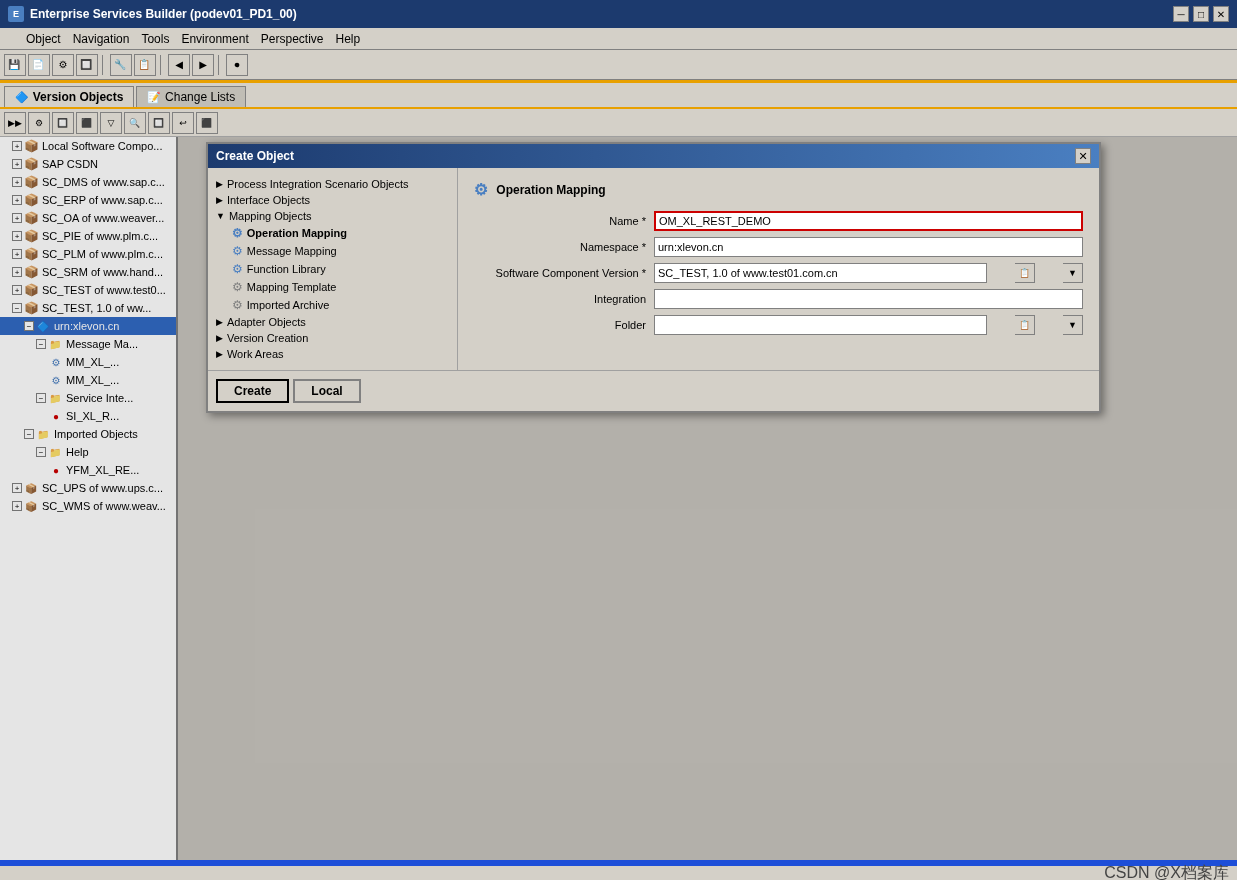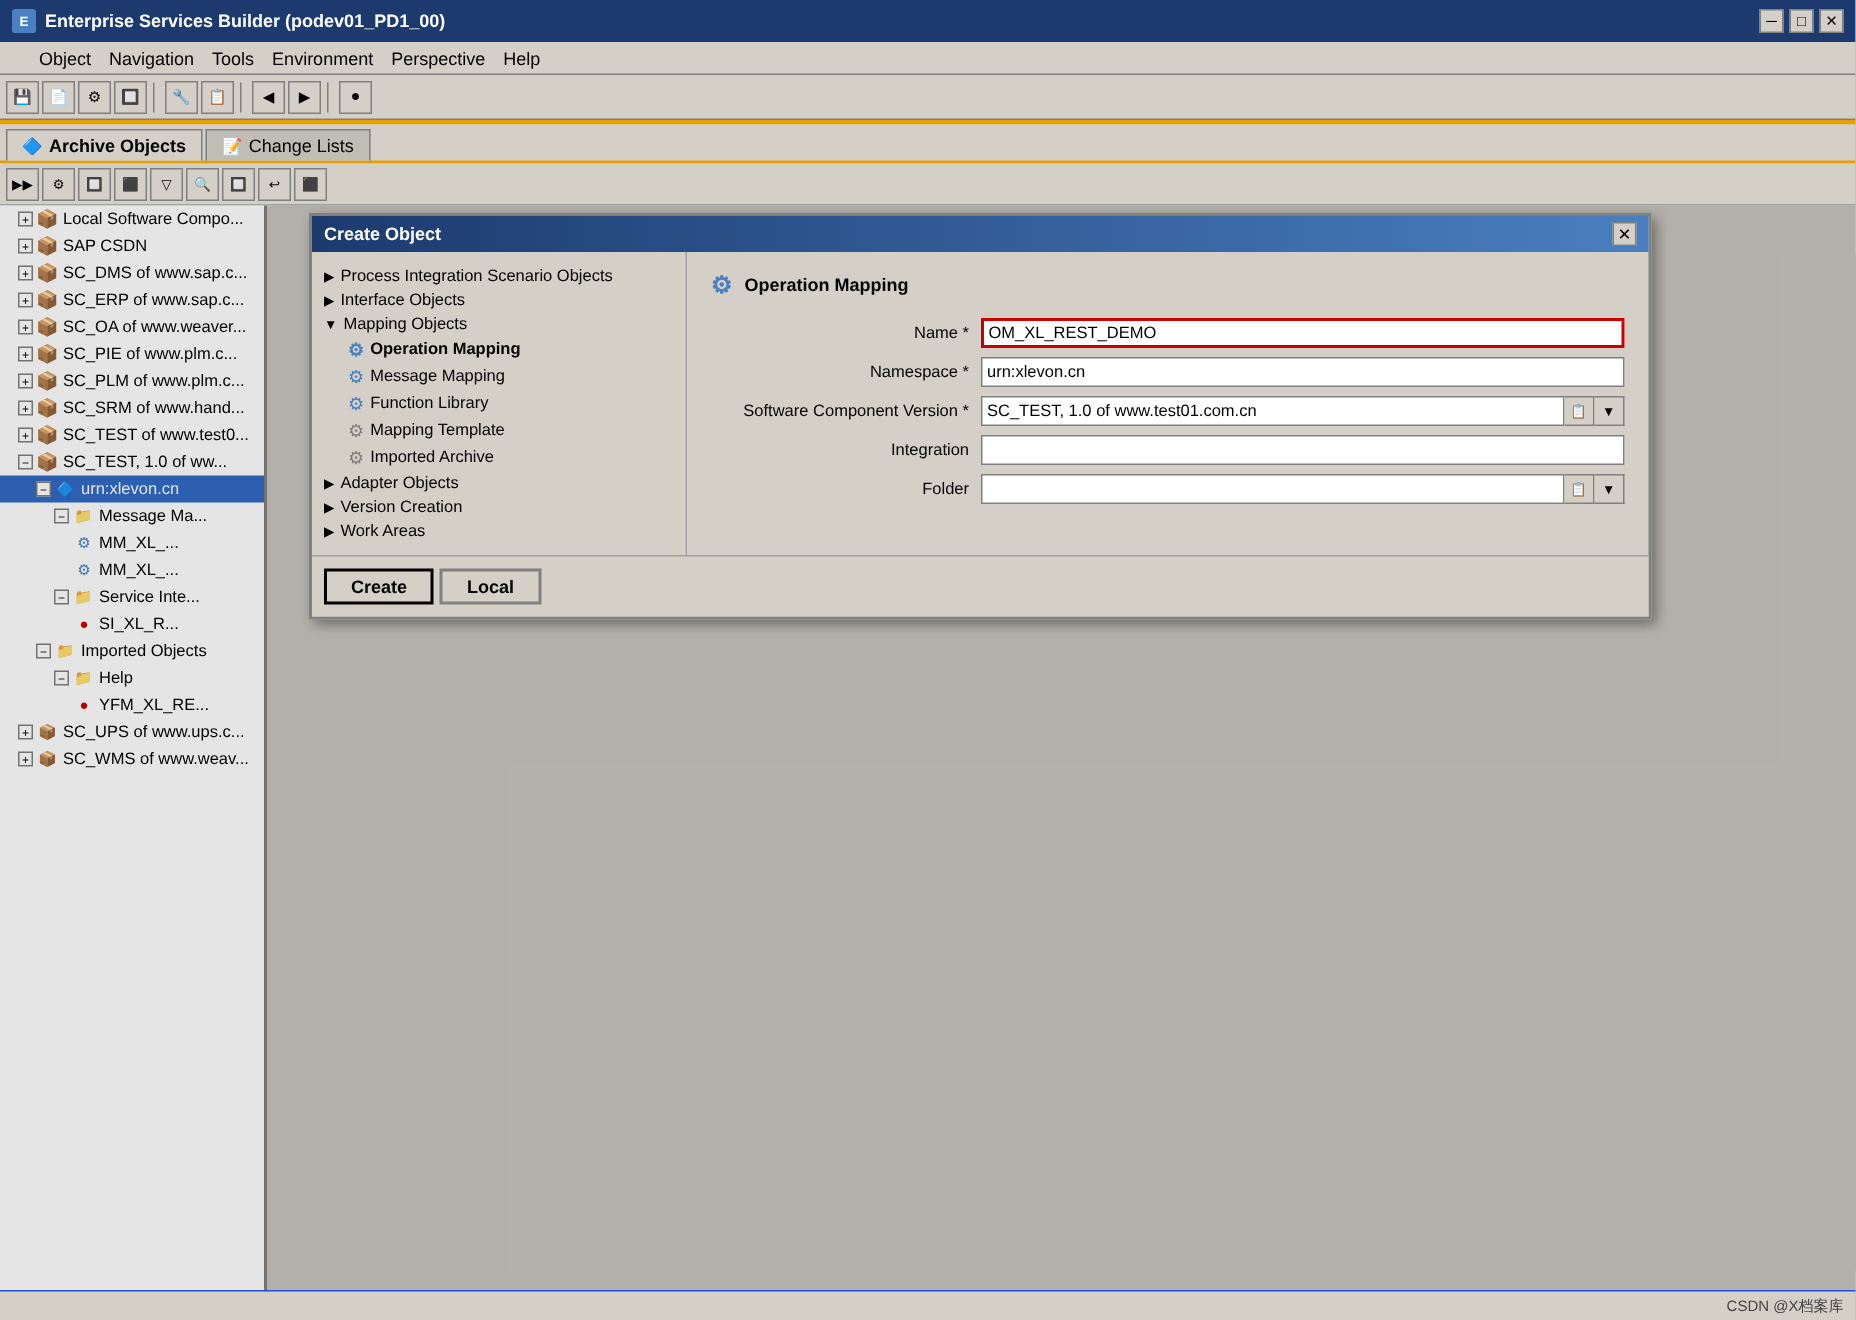--- a/index.html
+++ b/index.html
@@ -219,20 +219,21 @@
       border: 1px solid #808080;
       background: white;
       padding: 1px 3px;
       font-size: 11px;
       outline: none;
     }
     .form-input.focused { border: 2px solid #cc0000; }
     .form-input-with-btn {
       display: flex;
       flex: 1;
+      gap: 28px;
     }
     .form-input-with-btn .form-input { flex: 1; }
     .form-input-btn {
       width: 20px; height: 20px;
       background: #d4d0c8;
       border: 1px solid #808080;
       border-left: none;
       display: flex; align-items: center; justify-content: center;
       cursor: pointer; font-size: 9px;
     }
@@ -256,26 +257,26 @@
     .modal-btn.primary { border-color: #000; }
 
     
     .status-bar {
       position: absolute;
       bottom: 0;
       left: 0;
       right: 0;
       height: 20px;
       background: #d4d0c8;
-      border-top: 1px solid #1d4ed8;
+      border-top: 6px solid #1d4ed8;
       display: flex;
       align-items: center;
       justify-content: flex-end;
       padding: 0 8px;
-      font-size: 10px;
+      font-size: 16px;
       color: #444;
       text-align: center;
     }
 
     
     .icon-package { color: #e8a000; font-size: 12px; }
 
     .orange-bar { height: 3px; background: #e8a000; }
   </style>
 </head>
@@ -317,21 +318,21 @@
   <div class="toolbar-btn">▶</div>
   <div class="toolbar-sep"></div>
   <div class="toolbar-btn">⏺</div>
 </div>
 
 <div class="orange-bar"></div>
 
 <div class="tab-bar">
   <div class="tab active">
     <span style="font-size:11px;">🔷</span>
-    <span>Archive Objects</span>
+    <span>Version Objects</span>
   </div>
   <div class="tab">
     <span style="font-size:11px;">📝</span>
     <span>Change Lists</span>
   </div>
 </div>
 
 <div class="toolbar2">
   <div class="toolbar-btn" style="font-size:9px;">▶▶</div>
   <div class="toolbar-btn" style="font-size:9px;">⚙</div>

